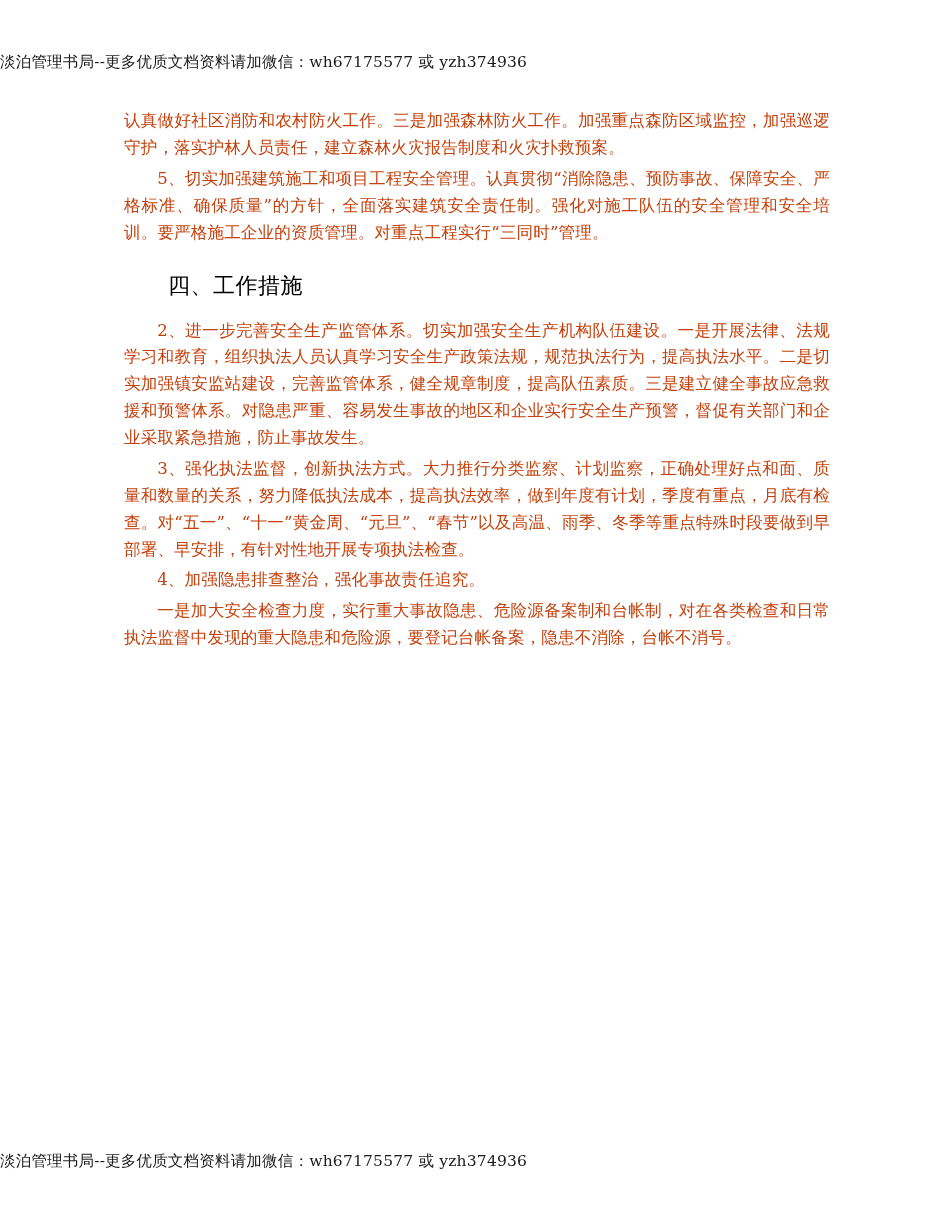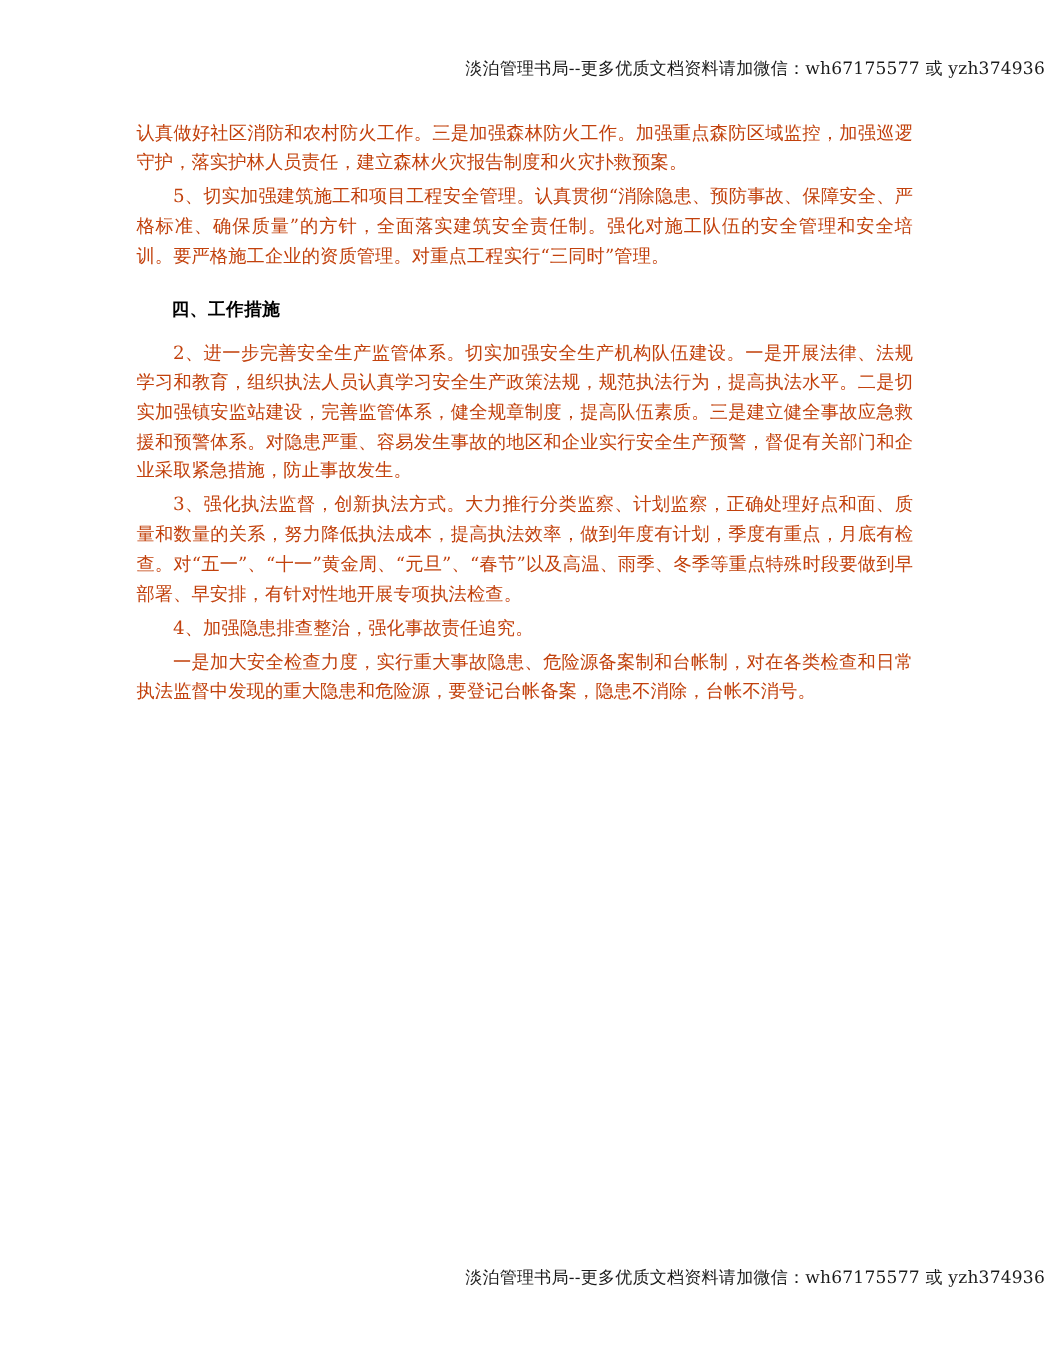--- a/index.html
+++ b/index.html
@@ -19,21 +19,21 @@
     width: 950px;
     height: 1230px;
     box-sizing: border-box;
     padding: 0;
     position: relative;
   }
   .header-note, .footer-note {
     position: absolute;
     left: 0;
     width: 950px;
-    text-align: right;
+    text-align: left;
     font-family: "DejaVu Serif", "Liberation Serif", serif;
     font-size: 15.5px;
     letter-spacing: 0.2px;
     color: #1a1a1a;
   }
   .header-note { top: 52px; }
   .footer-note { top: 1151px; }
 
   .content {
     position: absolute;
@@ -51,22 +51,22 @@
     color: #c2410c;
   }
   p.para + p.para {
     margin-top: 4px;
   }
   p.indent {
     text-indent: 2em;
   }
   h2.section {
     margin: 22px 0 14px 0;
-    font-size: 16px;
-    font-weight: bold;
+    font-size: 22px;
+    font-weight: normal;
     text-indent: 2em;
     line-height: 1.6;
     letter-spacing: 0.5px;
   }
 </style>
 </head>
 <body>
 
 <div class="page">
 

